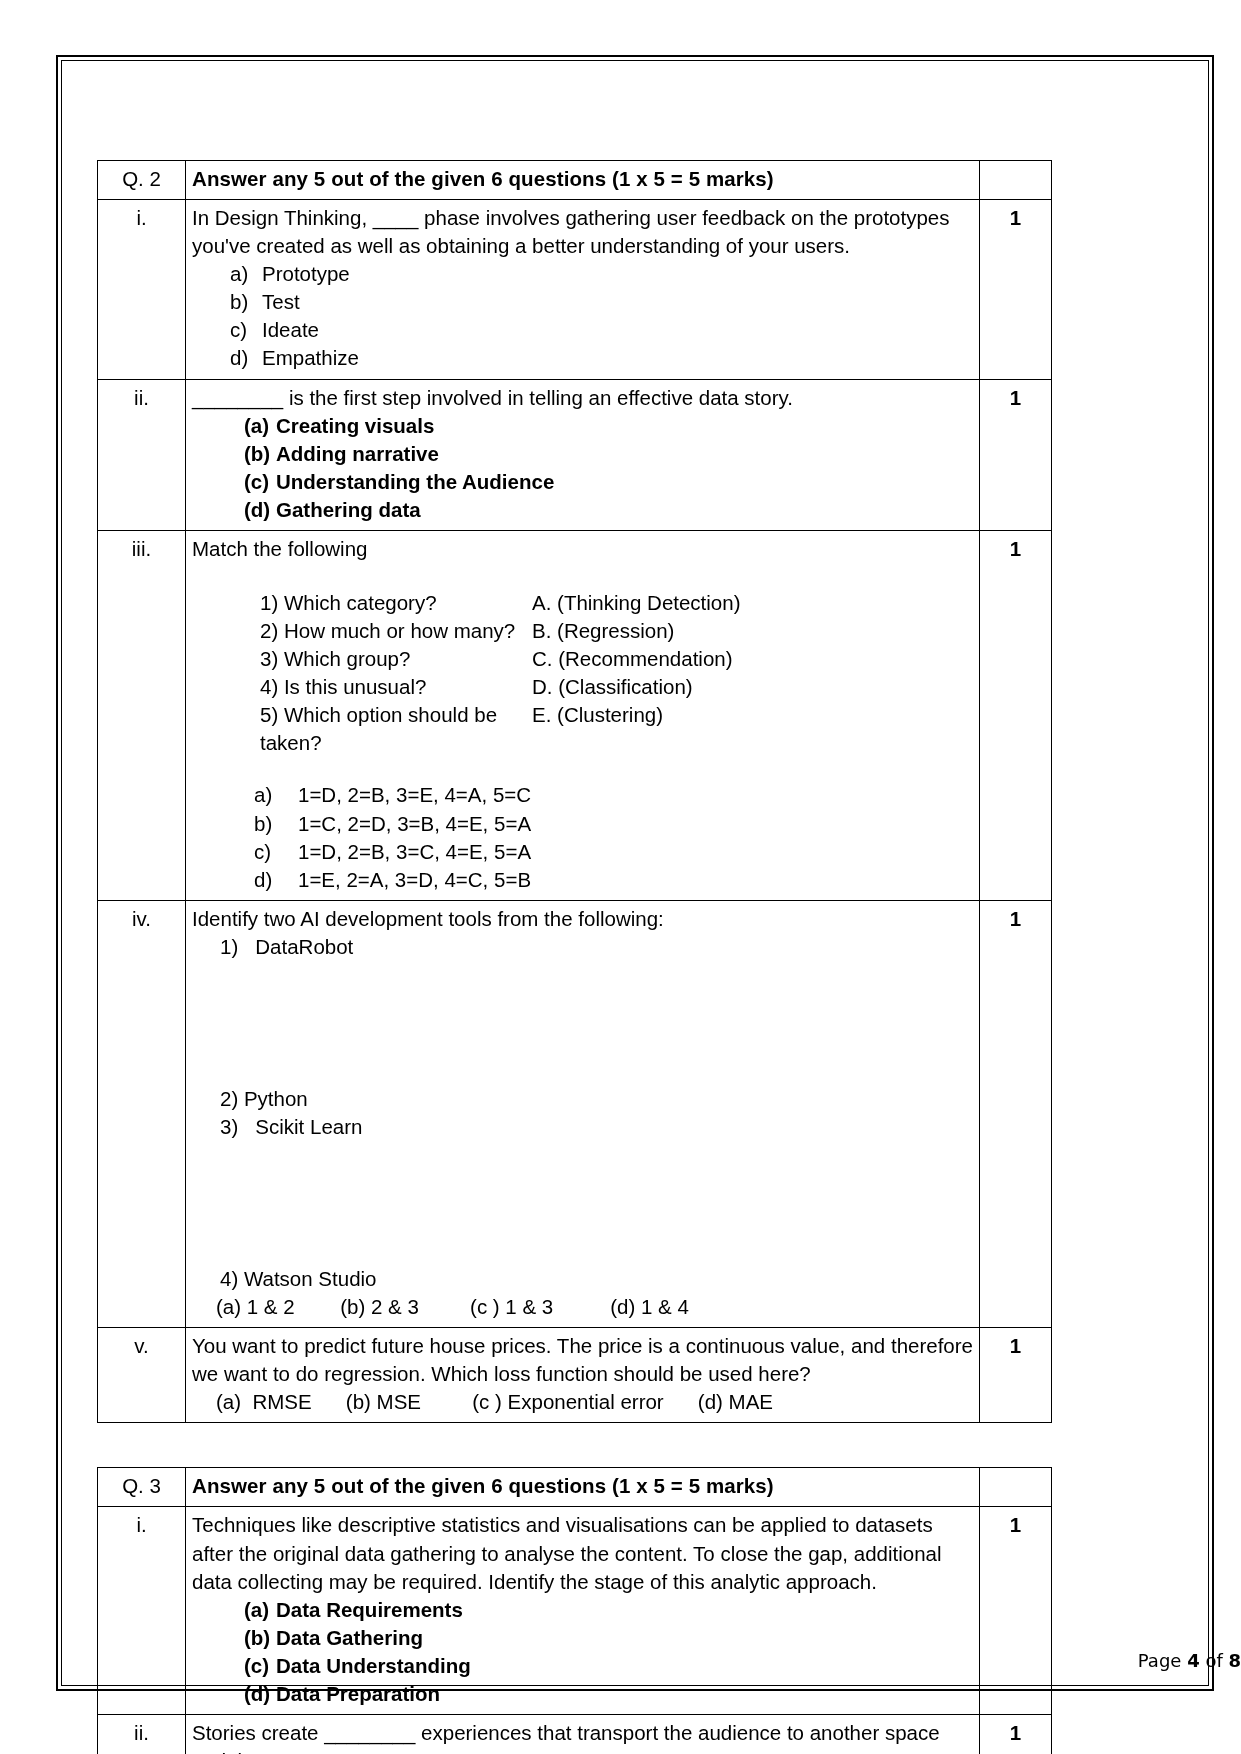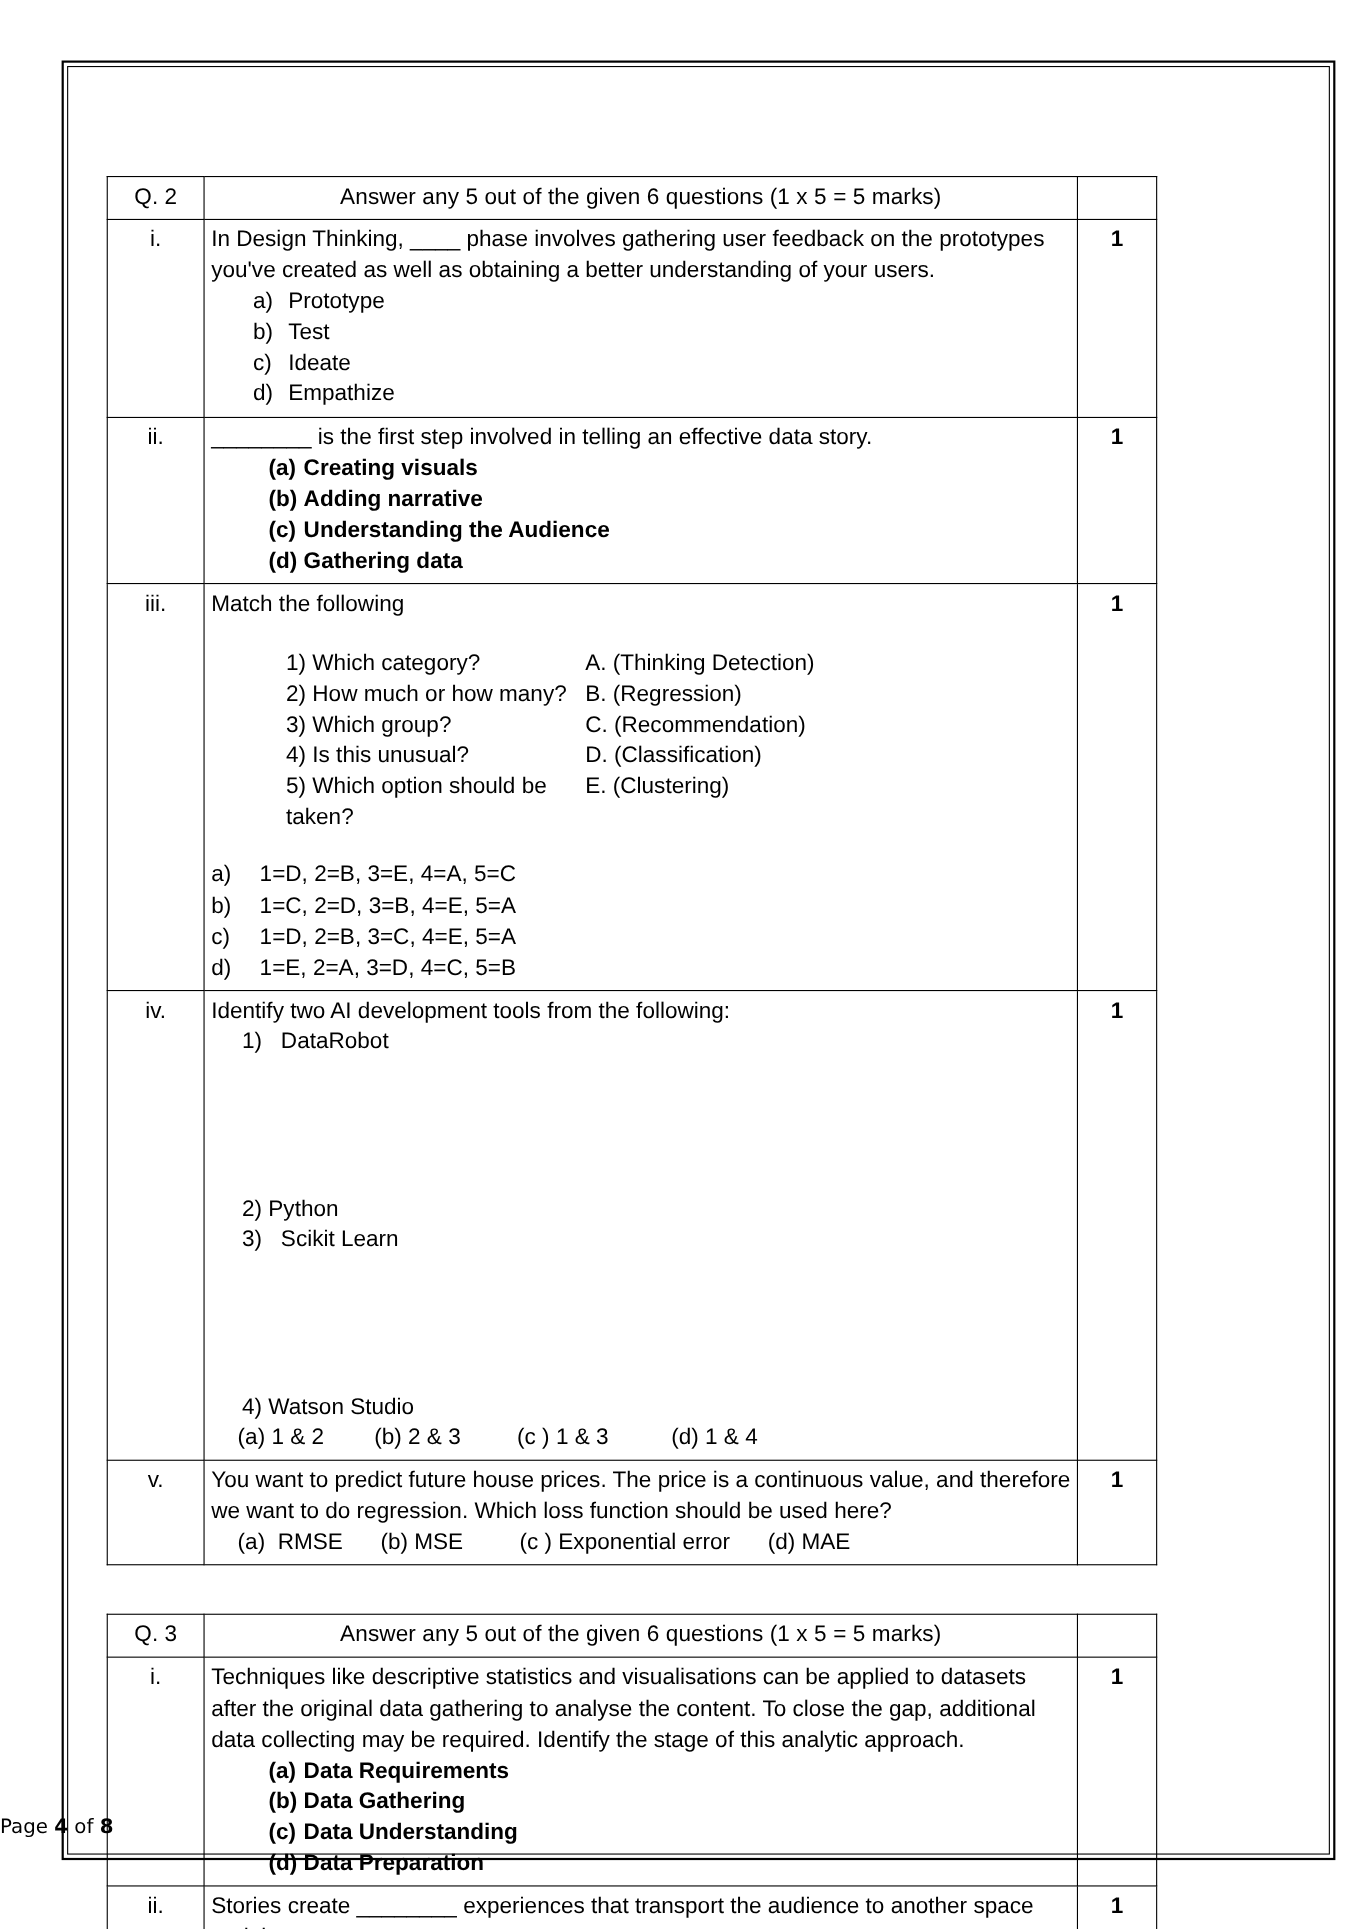--- a/index.html
+++ b/index.html
@@ -66,41 +66,40 @@
     text-align: center;
     font-weight: normal;
     padding-top: 5px;
   }
   td.mark {
     text-align: center;
     font-weight: bold;
     padding-top: 5px;
   }
   td.header-cell {
-    font-weight: normal;
+    font-weight: bold;
     letter-spacing: 0.1px;
-    text-align: center;
   }
   td.body {
     padding-left: 10px;
     padding-right: 8px;
   }
 
   .stem { margin: 0 0 0 0; }
   .stem.justify { text-align: justify; text-align-last: left; }
 
   
   ul.opts {
     list-style: none;
     margin: 0;
     padding: 0;
   }
   ul.opts.indent-a { margin-left: 38px; }
   ul.opts.indent-b { margin-left: 52px; font-weight: bold; }
-  ul.opts.indent-c { }
+  ul.opts.indent-c { margin-left: 62px; }
   ul.opts li {
     margin: 0;
     padding: 0;
     white-space: pre;
   }
   ul.opts li .lab {
     display: inline-block;
     width: 32px;
   }
   ul.opts li .lab-w {
@@ -131,21 +130,21 @@
   .tool-b { flex: 1 1 auto; white-space: pre; }
 
   .gap-between-tables { height: 44px; }
 
   
   .footer {
     position: absolute;
     left: 0;
     right: 0;
     top: 1650px;
-    text-align: left;
+    text-align: right;
     font-family: "DejaVu Sans", sans-serif;
     font-size: 18px;
     color: #000;
   }
   .footer b { font-weight: bold; }
 </style>
 </head>
 <body>
 
 <div class="page-frame">

